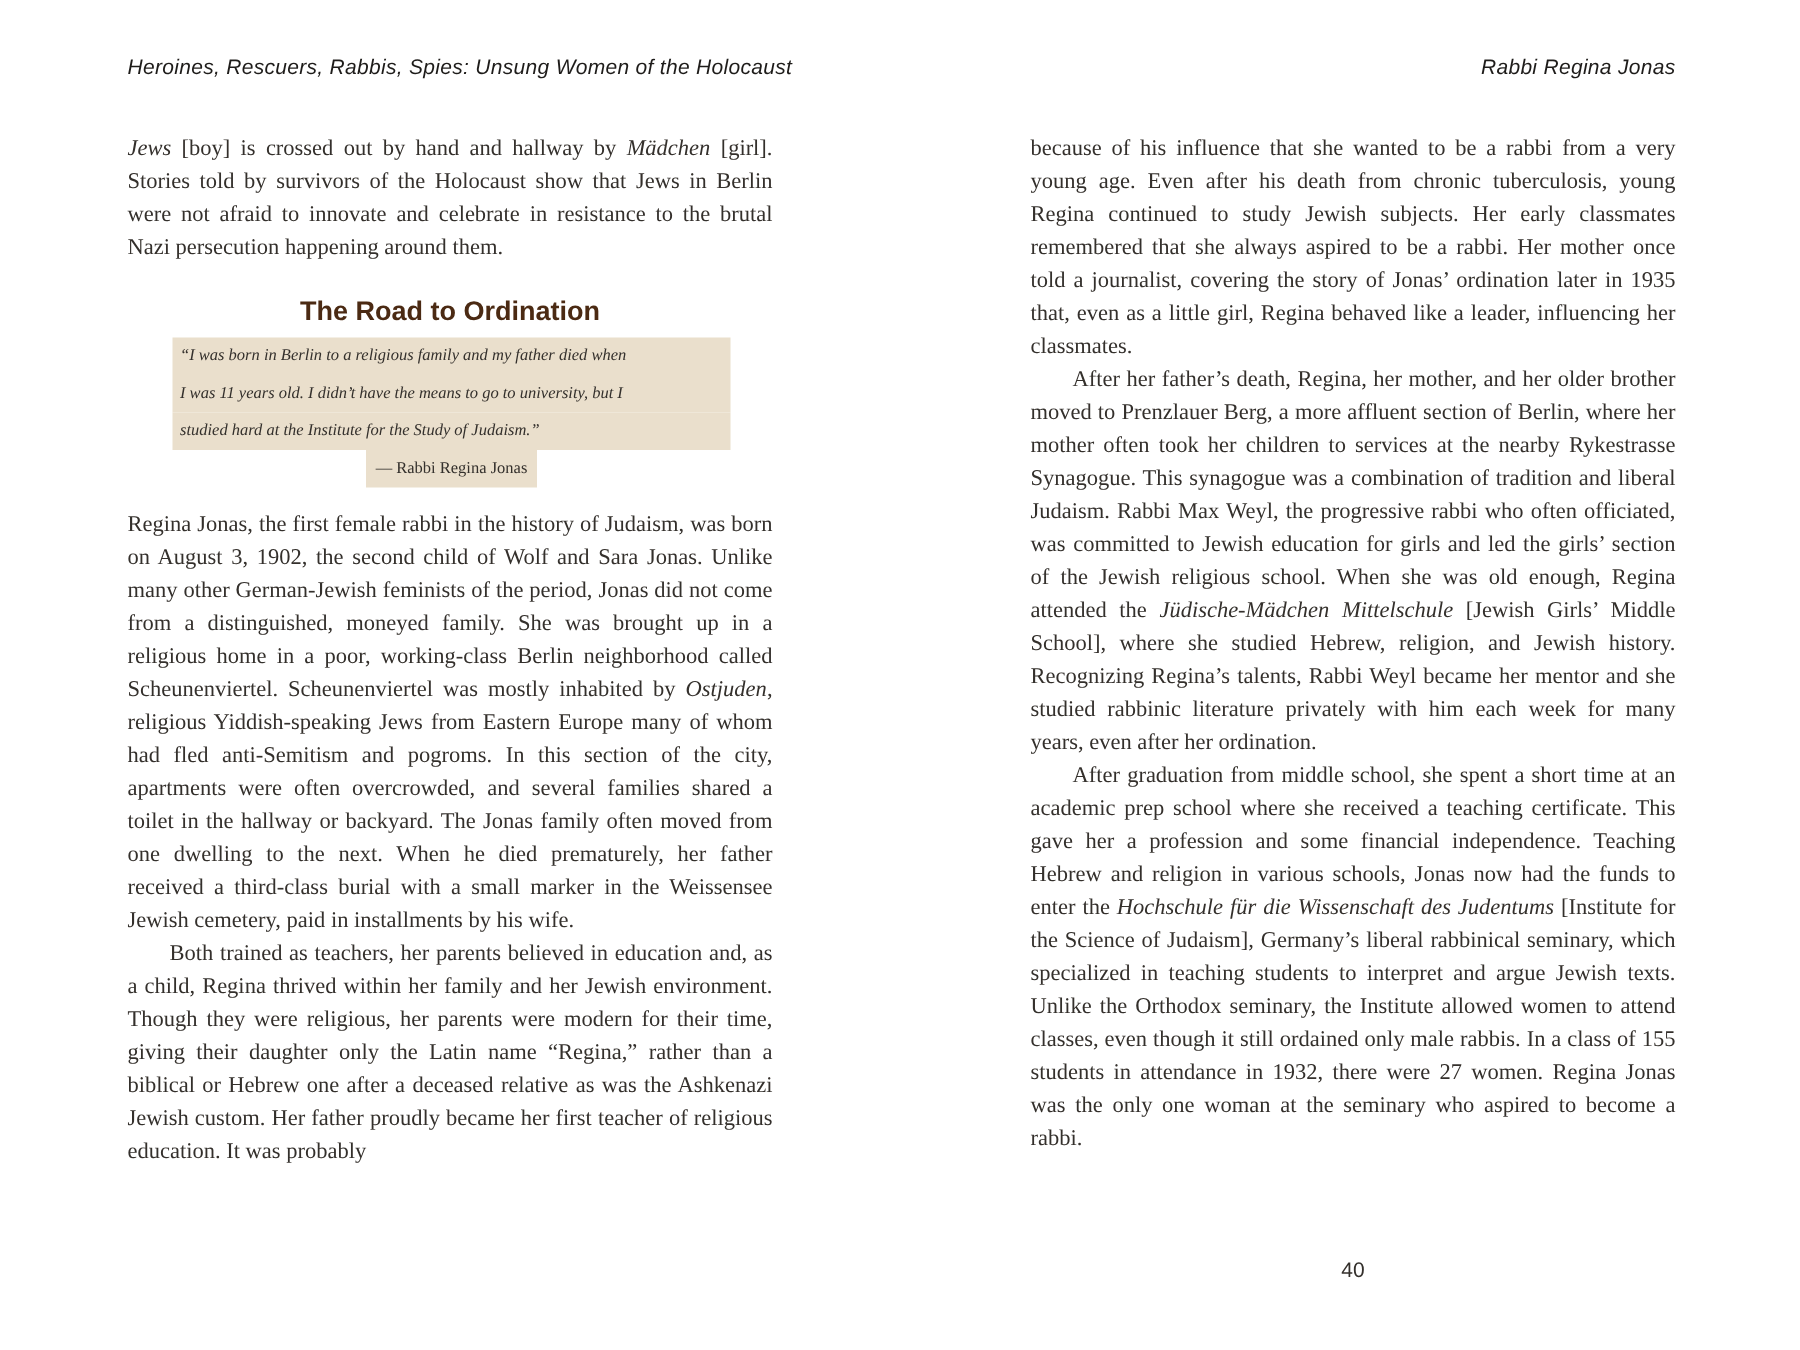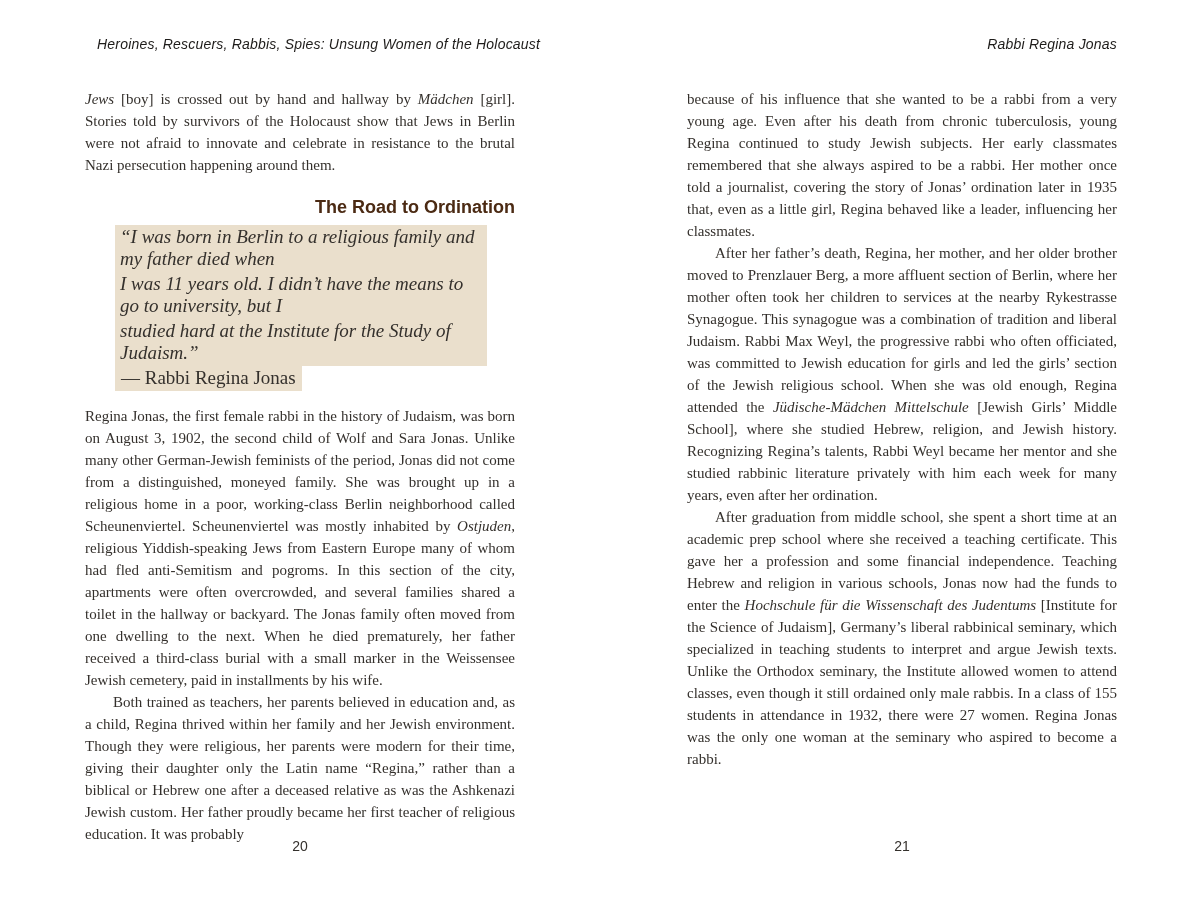--- a/index.html
+++ b/index.html
@@ -25,21 +25,20 @@
     position: absolute;
     top: 36px;
     left: 0;
     right: 0;
     font-family: "Liberation Sans", sans-serif;
     font-style: italic;
     font-size: 14px;
     letter-spacing: 0.2px;
     color: var(--header-color, #1e1c1a);
     white-space: nowrap;
-    margin-left: 12px;
   }
   .header-left  { text-align: left; }
   .header-right { text-align: right; }
 
   .page-body {
     position: absolute;
     top: 88px;
     left: 0;
     right: 0;
   }
@@ -55,38 +54,38 @@
   .para em { font-style: italic; }
 
   .heading {
     font-family: "Liberation Sans", sans-serif;
     font-weight: bold;
     font-size: 18px;
     line-height: 22px;
     color: var(--heading-color, #4b2a13);
     margin-top: 20px;
     margin-bottom: 7px;
-    text-align: right;
+    text-align: center;
   }
 
   .quote {
     margin: 2px 28px 14px 30px;
-    font-size: 19px;
+    font-size: 11px;
     line-height: 22px;
     color: var(--body-color, #34302c);
   }
   .quote-line { text-align: left; }
   .quote-line > span {
     display: inline-block;
     width: 100%;
     background: var(--quote-hl, #eadfcc);
     font-style: italic;
     padding: 1px 5px 2px 5px;
   }
-  .quote-attr { text-align: left; }
+  .quote-attr { text-align: center; }
   .quote-attr > span {
     display: inline-block;
     background: var(--quote-hl, #eadfcc);
     padding: 1px 6px 2px 6px;
   }
 
   .page-number {
     position: absolute;
     bottom: 46px;
     left: 0;
@@ -109,26 +108,25 @@
         <h2 class="heading">The Road to Ordination</h2>
         <div class="quote">
           <div class="quote-line"><span>“I was born in Berlin to a religious family and my father died when</span></div>
           <div class="quote-line"><span>I was 11 years old. I didn’t have the means to go to university, but I</span></div>
           <div class="quote-line"><span>studied hard at the Institute for the Study of Judaism.”</span></div>
           <div class="quote-attr"><span>— Rabbi Regina Jonas</span></div>
         </div>
         <p class="para"><span>Regina Jonas, the first female rabbi in the history of Judaism, was born on August 3, 1902, the second child of Wolf and Sara Jonas. Unlike many other German-Jewish feminists of the period, Jonas did not come from a distinguished, moneyed family. She was brought up in a religious home in a poor, working-class Berlin neighborhood called Scheunenviertel. Scheunenviertel was mostly inhabited by </span><em>Ostjuden</em><span>, religious Yiddish-speaking Jews from Eastern Europe many of whom had fled anti-Semitism and pogroms. In this section of the city, apartments were often overcrowded, and several families shared a toilet in the hallway or backyard. The Jonas family often moved from one dwelling to the next. When he died prematurely, her father received a third-class burial with a small marker in the Weissensee Jewish cemetery, paid in installments by his wife.</span></p>
         <p class="para indent"><span>Both trained as teachers, her parents believed in education and, as a child, Regina thrived within her family and her Jewish environment. Though they were religious, her parents were modern for their time, giving their daughter only the Latin name “Regina,” rather than a biblical or Hebrew one after a deceased relative as was the Ashkenazi Jewish custom. Her father proudly became her first teacher of religious education. It was probably</span></p>
       </div>
-    <div class="page-number">20</div>
   </div>
 
   <div class="page page-right">
     <div class="running-header header-right">Rabbi Regina Jonas</div>
     <div class="page-body" id="right-content">
         <p class="para"><span>because of his influence that she wanted to be a rabbi from a very young age. Even after his death from chronic tuberculosis, young Regina continued to study Jewish subjects. Her early classmates remembered that she always aspired to be a rabbi. Her mother once told a journalist, covering the story of Jonas’ ordination later in 1935 that, even as a little girl, Regina behaved like a leader, influencing her classmates.</span></p>
         <p class="para indent"><span>After her father’s death, Regina, her mother, and her older brother moved to Prenzlauer Berg, a more affluent section of Berlin, where her mother often took her children to services at the nearby Rykestrasse Synagogue. This synagogue was a combination of tradition and liberal Judaism. Rabbi Max Weyl, the progressive rabbi who often officiated, was committed to Jewish education for girls and led the girls’ section of the Jewish religious school. When she was old enough, Regina attended the </span><em>Jüdische-Mädchen Mittelschule</em><span> [Jewish Girls’ Middle School], where she studied Hebrew, religion, and Jewish history. Recognizing Regina’s talents, Rabbi Weyl became her mentor and she studied rabbinic literature privately with him each week for many years, even after her ordination.</span></p>
         <p class="para indent"><span>After graduation from middle school, she spent a short time at an academic prep school where she received a teaching certificate. This gave her a profession and some financial independence. Teaching Hebrew and religion in various schools, Jonas now had the funds to enter the </span><em>Hochschule für die Wissenschaft des Judentums</em><span> [Institute for the Science of Judaism], Germany’s liberal rabbinical seminary, which specialized in teaching students to interpret and argue Jewish texts. Unlike the Orthodox seminary, the Institute allowed women to attend classes, even though it still ordained only male rabbis. In a class of 155 students in attendance in 1932, there were 27 women. Regina Jonas was the only one woman at the seminary who aspired to become a rabbi.</span></p>
       </div>
-    <div class="page-number">21</div>
+    <div class="page-number">40</div>
   </div>
 
 </div>
 
 </body></html>

